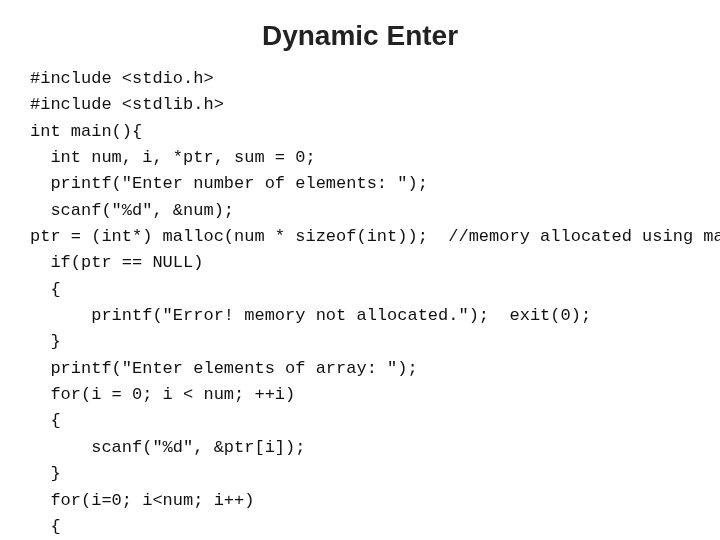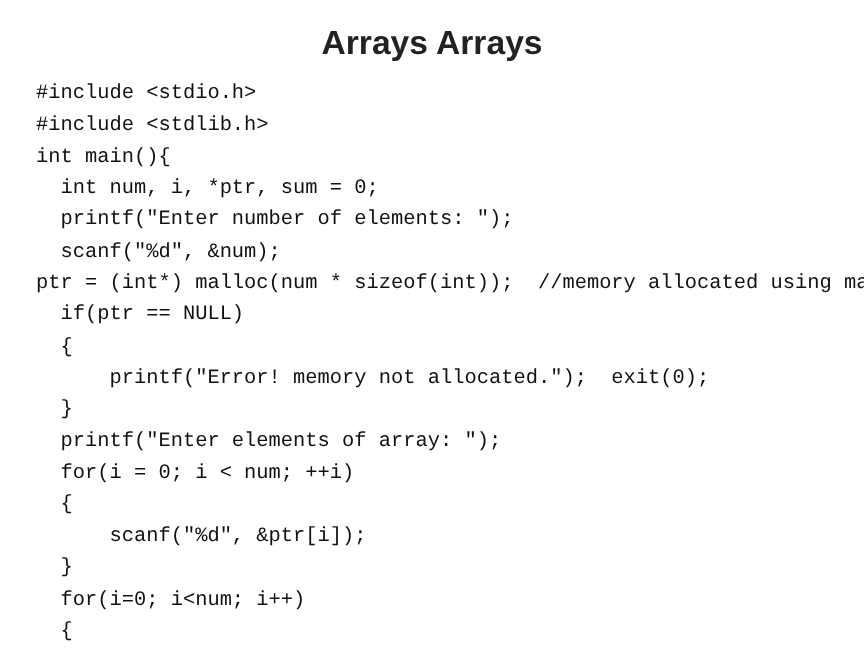--- a/index.html
+++ b/index.html
@@ -48,21 +48,21 @@
       font-size: 17px;
       line-height: 1.55;
       white-space: pre;
       color: #111;
     }
   </style>
 </head>
 <body>
 
 <div class="page-container">
-  <h1 class="title">Arrays Arrays</h1>
+  <h1 class="title">Dynamic Enter</h1>
   <div class="content">
     <div class="code-block">#include &lt;stdio.h&gt;
 #include &lt;stdlib.h&gt;
 int main(){
   int num, i, *ptr, sum = 0;
   printf("Enter number of elements: ");
   scanf("%d", &amp;num);
 ptr = (int*) malloc(num * sizeof(int));  //memory allocated using malloc
   if(ptr == NULL)
   {

